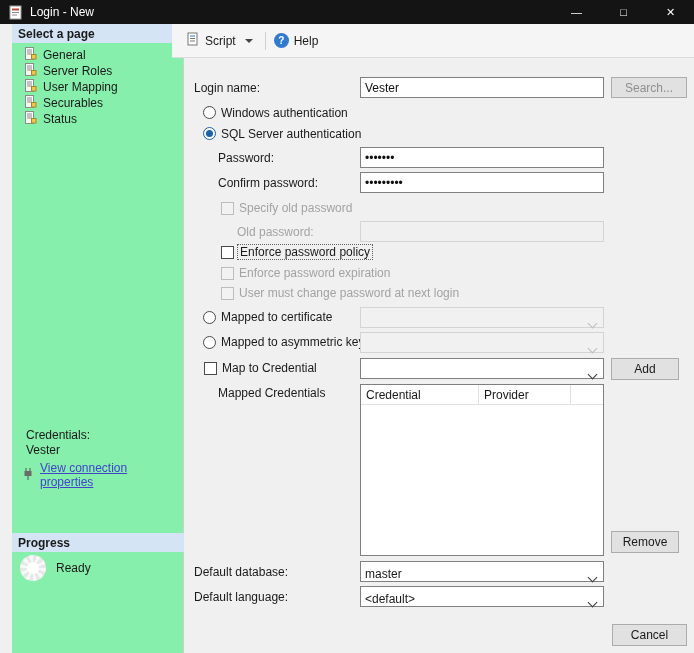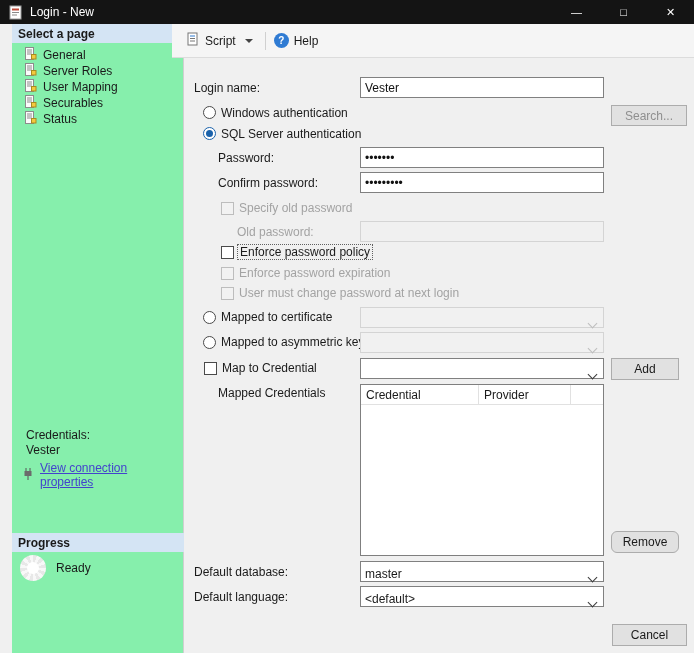--- a/index.html
+++ b/index.html
@@ -161,21 +161,21 @@
   </div>
   <div class="tool-sep"></div>
   <div class="tool-help">
     <span class="help-icon">?</span>
     <span>Help</span>
   </div>
 </div>
 
 <div class="lbl" style="left:194px; top:81px;">Login name:</div>
 <input class="tb-input" style="left: 360px; top: 77px;" value="Vester">
-<div class="btn btn-search" style="left:611px; top:77px; width:76px; height:21px;margin-top:28px;">Search...</div>
+<div class="btn btn-search" style="left:611px; top:77px; width:76px; height:21px;">Search...</div>
 
 <div class="rb" style="left:203px; top:106px;"></div>
 <div class="lbl" style="left:221px; top:106px;">Windows authentication</div>
 
 <div class="rb selected" style="left:203px; top:127px;"></div>
 <div class="lbl" style="left:221px; top:127px;">SQL Server authentication</div>
 
 <div class="lbl" style="left:218px; top:151px;">Password:</div>
 <input class="tb-input" style="left: 360px; top: 147px;" value="•••••••">
 
@@ -220,21 +220,21 @@
 <div class="btn" style="left:611px; top:358px; width:68px; height:22px;">Add</div>
 
 <div class="lbl" style="left:218px; top:386px;">Mapped Credentials</div>
 <div class="cred-table">
   <div class="cred-head">
     <div class="cred-col c1">Credential</div>
     <div class="cred-col c2">Provider</div>
   </div>
   <div></div>
 </div>
-<div class="btn" style="left:611px; top:531px; width:68px; height:22px;border-radius:6px;">Remove</div>
+<div class="btn" style="left:611px; top:531px; width:68px; height:22px;">Remove</div>
 
 <div class="lbl" style="left:194px; top:565px;">Default database:</div>
 <div class="combo" style="left:360px; top:561px;">
   <span>master</span>
   <span class="combo-arrow"></span>
 </div>
 
 <div class="lbl" style="left:194px; top:590px;">Default language:</div>
 <div class="combo" style="left:360px; top:586px;">
   <span>&lt;default&gt;</span>

